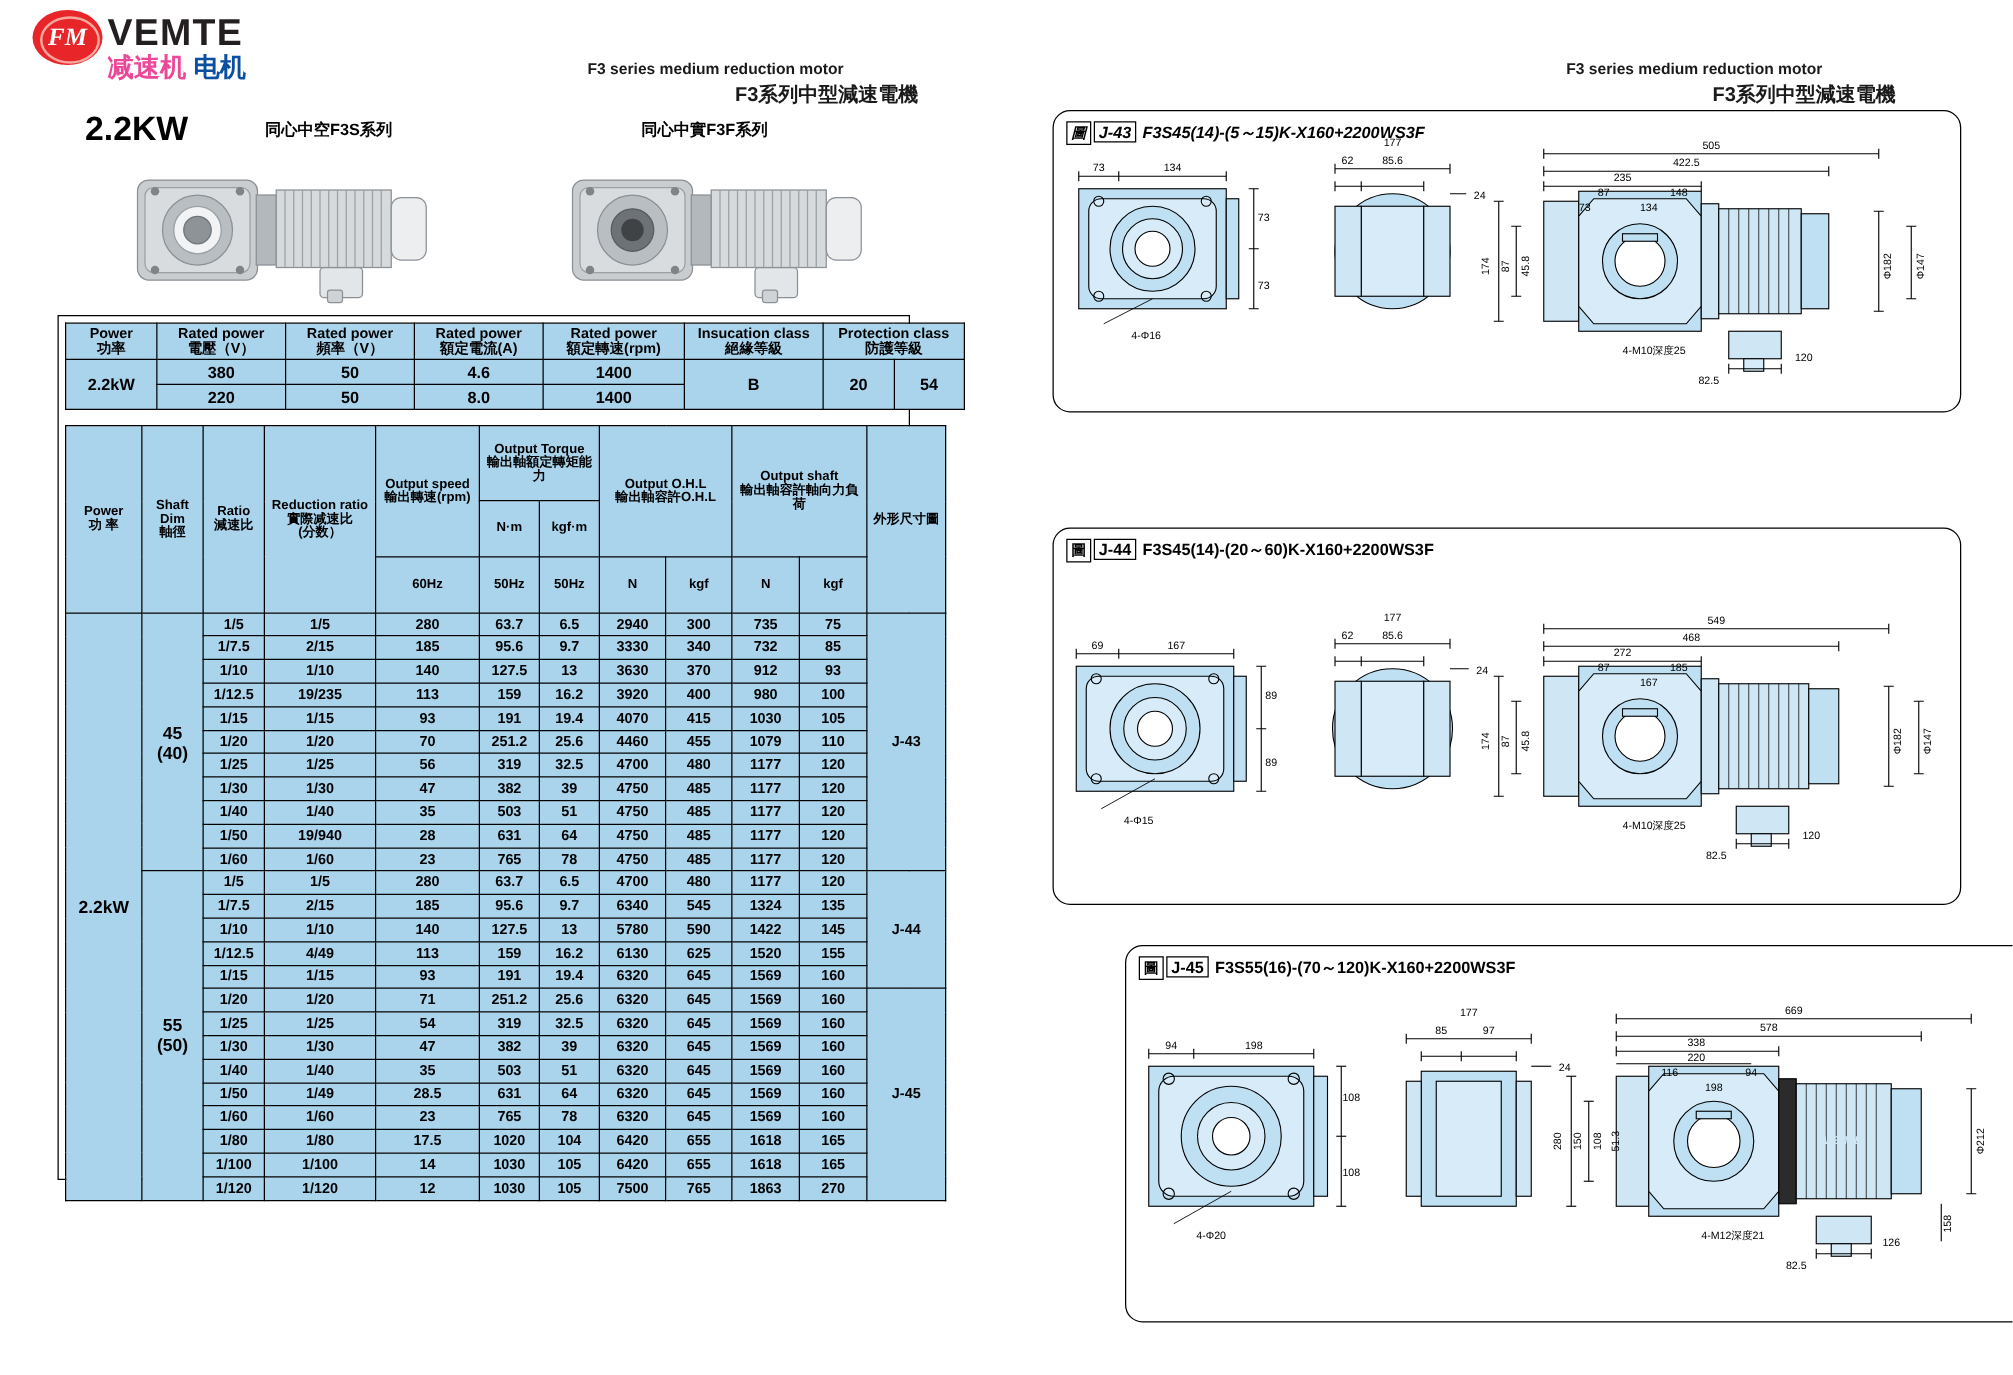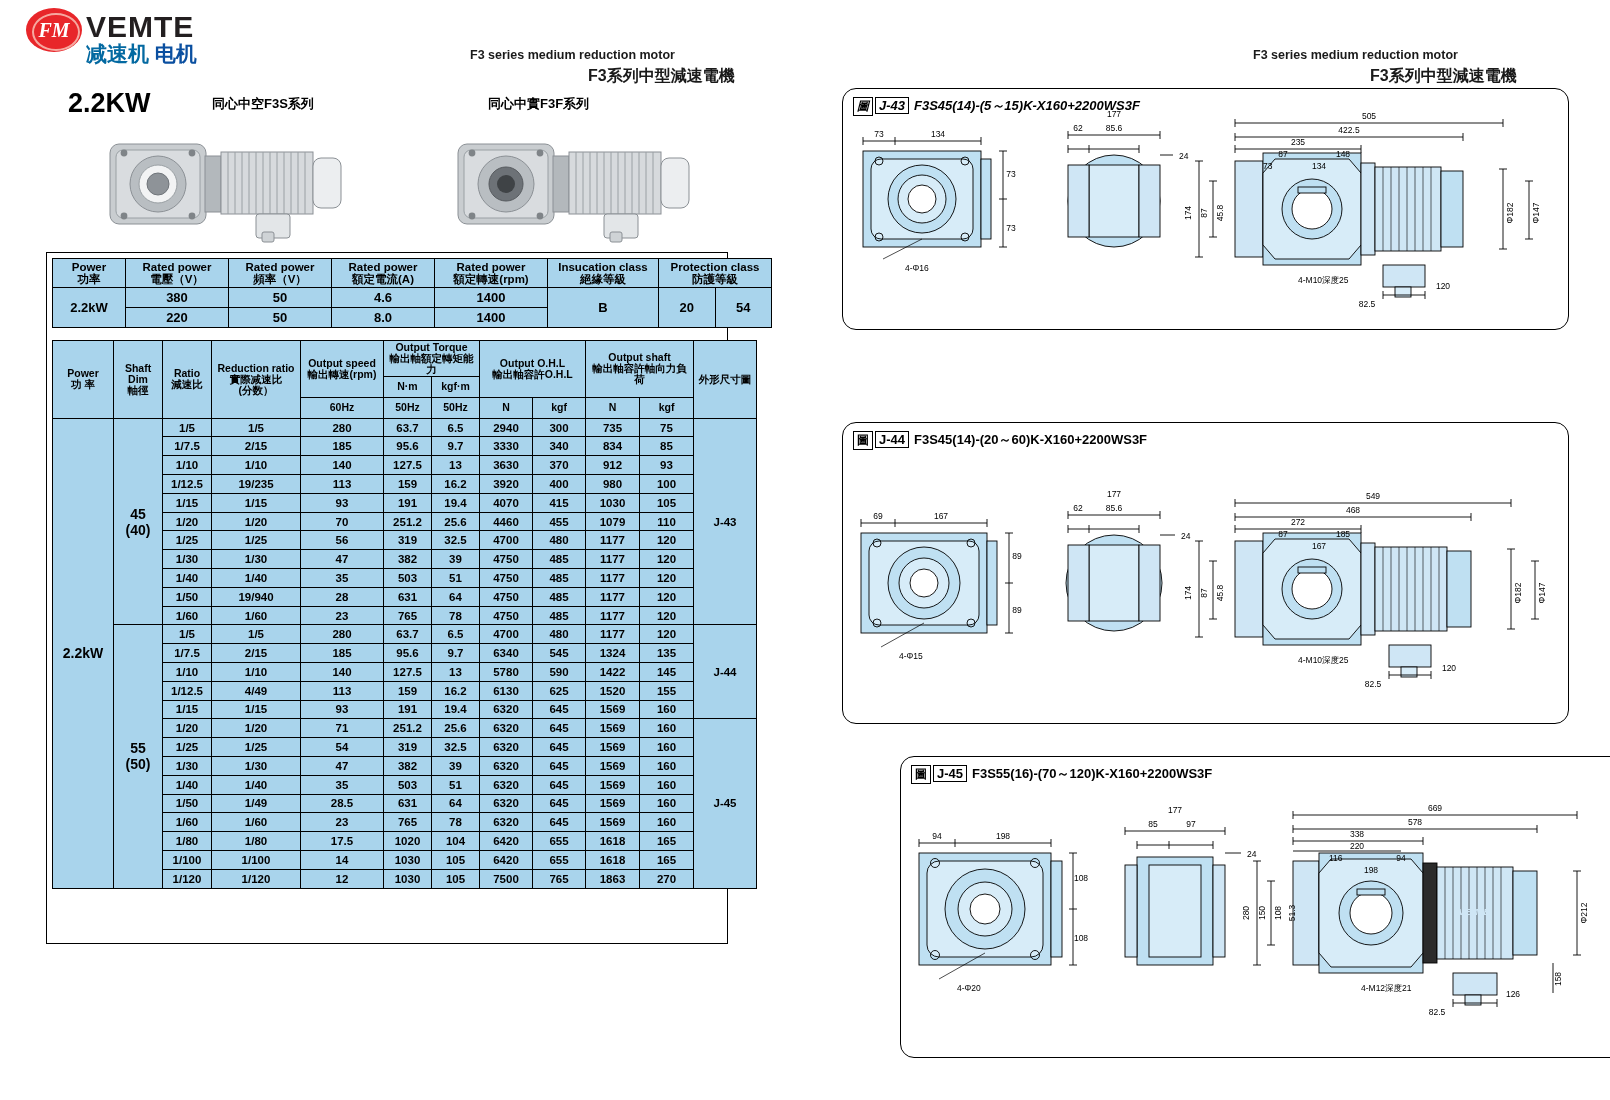--- a/index.html
+++ b/index.html
@@ -14,21 +14,21 @@
   .logo-wrap{position:absolute;left:26px;top:8px;width:220px;height:56px;}
   .logo-badge{position:absolute;left:0;top:0;width:56px;height:44px;border-radius:50%/50%;
     background:#e8262a;display:flex;align-items:center;justify-content:center;}
   .logo-badge span{color:#fff;font-weight:bold;font-size:20px;font-style:italic;
     font-family:"Liberation Serif",serif;}
   .logo-badge:after{content:"";position:absolute;left:6px;top:5px;width:44px;height:34px;
     border:2px solid #ffe;border-radius:50%;opacity:.6;}
   .brand-name{position:absolute;left:60px;top:2px;font-size:30px;font-weight:bold;
     letter-spacing:1px;color:#231f20;}
   .brand-cn{position:absolute;left:60px;top:32px;font-size:21px;font-weight:bold;}
-  .brand-cn .red{color:#0369a1;}
+  .brand-cn .red{color:#ec4899;}
   .brand-cn .blue{color:#0a4fa0;}
 
   .hdr-title{position:absolute;font-size:12.5px;font-weight:bold;color:#1a1a1a;}
   .hdr-sub{position:absolute;font-size:16px;font-weight:bold;color:#1a1a1a;}
 
   .kw{position:absolute;left:68px;top:88px;font-size:27px;font-weight:bold;}
   .series-lbl{position:absolute;font-size:13px;font-weight:bold;}
 
   
   .photo{position:absolute;}
@@ -38,21 +38,21 @@
   table{border-collapse:collapse;}
   .tbl1{position:absolute;left:52px;top:258px;}
   .tbl1 td,.tbl1 th{border:1px solid #000;text-align:center;font-size:12.5px;
     background:#a9d4ec;padding:0;}
   .tbl1 .hd{font-weight:bold;line-height:1.05;font-size:11.5px;padding:2px 3px;}
   .tbl1 .val{font-weight:bold;font-size:13px;height:19px;}
 
   .tbl2{position:absolute;left:52px;top:340px;}
   .tbl2 td,.tbl2 th{border:1px solid #000;text-align:center;font-size:11px;
     background:#a9d4ec;padding:0;height:17.8px;}
-  .tbl2 .hd{font-weight:bold;font-size:10.5px;line-height:1.05;padding:1px 2px;}
+  .tbl2 .hd{font-weight:bold;font-size:10.5px;line-height:1.05;padding:13px 2px;}
   .tbl2 .num{font-weight:bold;font-size:11.5px;}
   .tbl2 .big{font-weight:bold;font-size:14px;}
 
   .outerbox{position:absolute;left:46px;top:252px;width:680px;height:690px;
     border:1px solid #000;}
 
   .notes{position:absolute;left:56px;top:960px;font-size:13px;line-height:1.55;font-weight:bold;}
 
   
   .panel{position:absolute;border:1.5px solid #000;border-radius:14px;background:#fff;}
@@ -80,21 +80,21 @@
   </div>
 
   <div class="hdr-title" style="left:470px;top:48px;">F3 series medium reduction motor</div>
   <div class="hdr-sub" style="left:588px;top:66px;">F3系列中型減速電機</div>
 
   <div class="hdr-title" style="left:1253px;top:48px;">F3 series medium reduction motor</div>
   <div class="hdr-sub" style="left:1370px;top:66px;">F3系列中型減速電機</div>
 
   <div class="kw">2.2KW</div>
   <div class="series-lbl" style="left:212px;top:95px;">同心中空F3S系列</div>
-  <div class="series-lbl" style="left:488px;top:95px;">同心中實F3F系列</div>
+  <div class="series-lbl" style="left:513px;top:95px;">同心中實F3F系列</div>
 
   <div class="photo" style="left:104px;top:128px;">
     <svg width="250" height="120" viewBox="0 0 250 120">
 
       <rect x="6" y="16" width="96" height="80" rx="9" fill="#c9cdd0" stroke="#8b9095"></rect>
       <rect x="12" y="22" width="84" height="68" rx="7" fill="#d9dcdf" stroke="#9aa0a4"></rect>
       <circle cx="54" cy="56" r="28" fill="#b9bec2" stroke="#8b9095"></circle>
       <circle cx="54" cy="56" r="19" fill="#f2f3f4" stroke="#9aa0a4"></circle>
       <circle cx="54" cy="56" r="11" fill="#8e9398" stroke="#70757a"></circle>
       <circle cx="20" cy="25" r="3.4" fill="#7f8488"></circle>
@@ -283,21 +283,21 @@
       <td class="num" rowspan="11">J-43</td>
     </tr>
     <tr>
       <td class="num">1/7.5</td>
       <td class="num">2/15</td>
       <td class="num">185</td>
       <td class="num">95.6</td>
       <td class="num">9.7</td>
       <td class="num">3330</td>
       <td class="num">340</td>
-      <td class="num">834</td>
+      <td class="num">732</td>
       <td class="num">85</td>
     </tr>
     <tr>
       <td class="num">1/10</td>
       <td class="num">1/10</td>
       <td class="num">140</td>
       <td class="num">127.5</td>
       <td class="num">13</td>
       <td class="num">3630</td>
       <td class="num">370</td>

